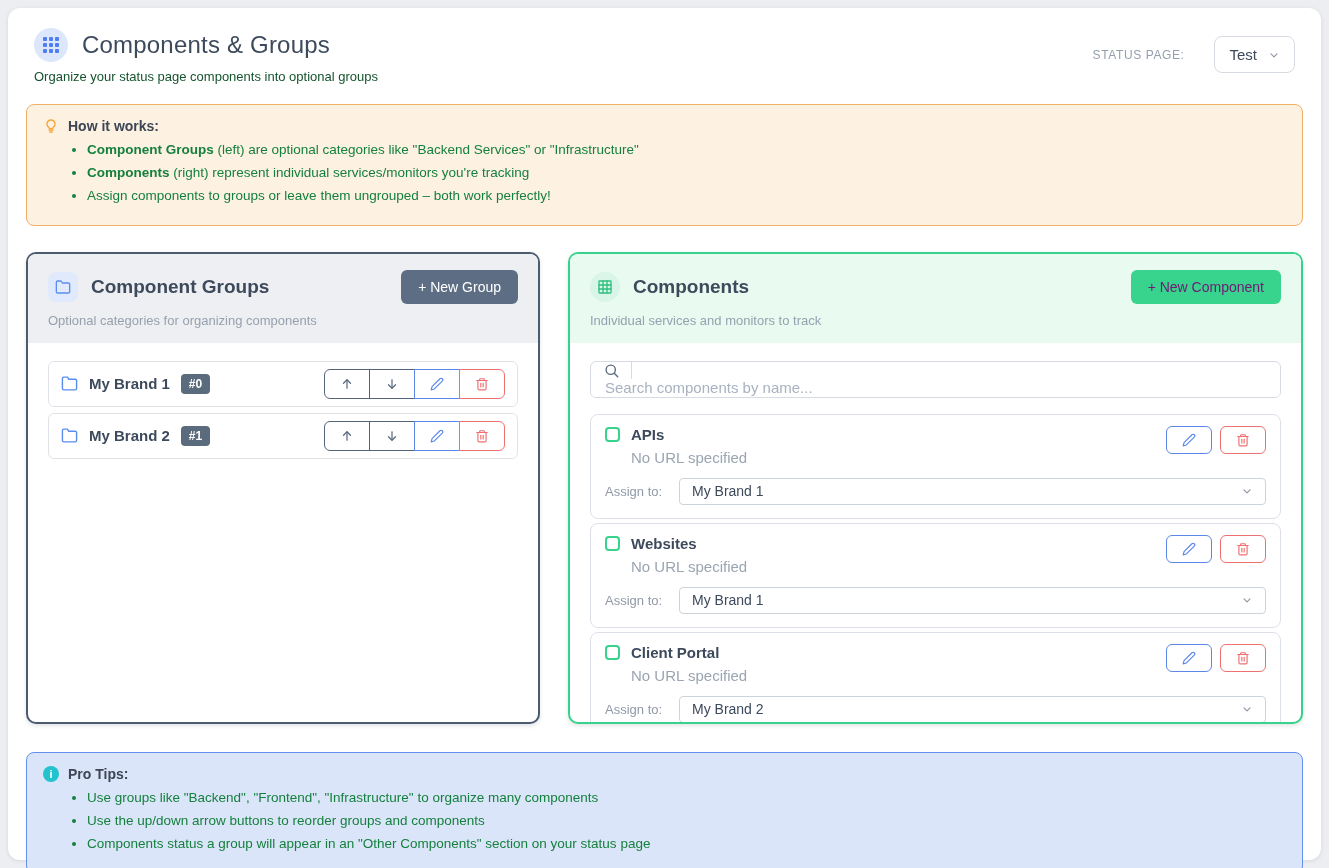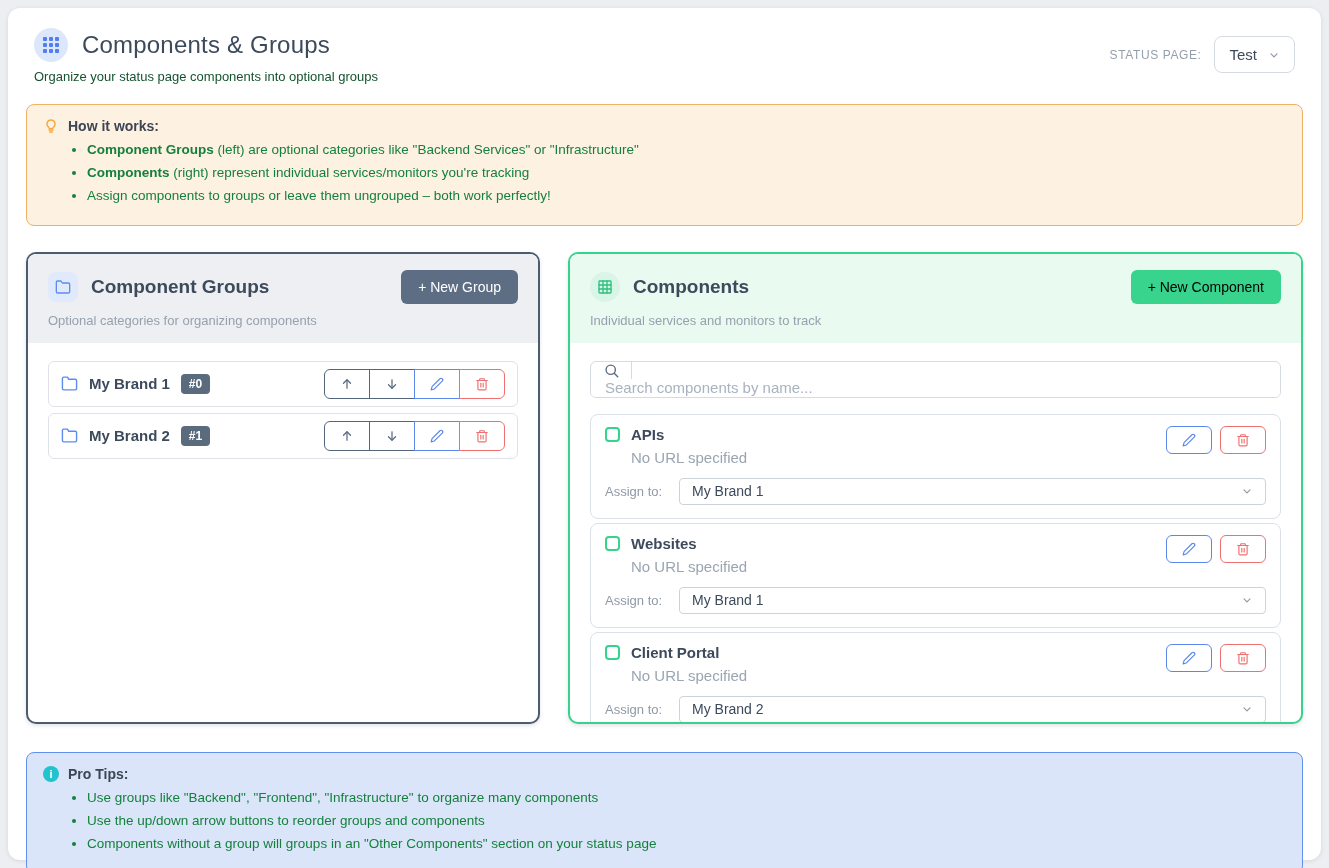--- a/index.html
+++ b/index.html
@@ -19,21 +19,21 @@
   }
 
   
   .page-header { display:flex; justify-content:space-between; align-items:flex-start; padding:0 8px; }
   .title-row { display:flex; align-items:center; gap:14px; }
   .app-icon { width:34px; height:34px; border-radius:50%; background:#dce7fb; display:flex; align-items:center; justify-content:center; }
   .grid-dots { display:grid; grid-template-columns:repeat(3,4px); grid-gap:2px; }
   .grid-dots i { width:4px; height:4px; background:#4f7df2; border-radius:1px; display:block; }
   .page-title { font-size:24px; font-weight:400; color:#3d4a5c; letter-spacing:.2px; }
   .page-subtitle { margin-top:7px; font-size:13px; color:#14532d; }
-  .status-page { display:flex; align-items:center; gap:13px; margin-top:8px; }
+  .status-page { display:flex; align-items:center; gap:30px; margin-top:8px; }
   .status-label { font-size:12px; color:#949eac; letter-spacing:.6px; }
   .status-select { border:1px solid #d6dbe2; border-radius:8px; padding:9px 14px; display:flex; gap:11px; align-items:center; font-size:15px; color:#3d4a5c; cursor:pointer; background:#fff; }
 
   
   .hiw-box { margin-top:20px; background:#fdf1e2; border:1px solid #f0b166; border-radius:8px; padding:13px 16px 14px; }
   .box-head { display:flex; align-items:center; gap:9px; font-weight:700; font-size:14px; color:#3c4655; }
   .box-list { margin:7px 0 0 44px; padding:0; }
   .box-list li { font-size:13.5px; color:#15803d; margin:5px 0; line-height:1.35; }
   .pro-tips { margin-top:28px; background:#dbe5f9; border:1px solid #6290ee; border-radius:8px; padding:13px 16px 15px; }
   .info-icon { width:16px; height:16px; border-radius:50%; background:#22c3cf; color:#fff; font-size:11px; font-weight:700; display:flex; align-items:center; justify-content:center; font-style:normal; }
@@ -47,21 +47,21 @@
   .groups-panel .panel-header { background:#edeff2; }
   .components-panel .panel-header { background:#e9faf1; }
   .panel-header-top { display:flex; justify-content:space-between; align-items:center; }
   .panel-title-row { display:flex; align-items:center; gap:13px; }
   .panel-icon { width:30px; height:30px; display:flex; align-items:center; justify-content:center; flex:0 0 auto; }
   .folder-badge { border-radius:8px; background:#e1eafc; }
   .grid-badge { border-radius:50%; background:#d8f5e7; }
   .panel-title { font-size:19px; font-weight:600; color:#3d4a5c; }
   .panel-sub { margin-top:9px; font-size:13px; color:#97a1ae; }
   .new-group-btn { background:#5d6e84; color:#fff; border:none; border-radius:6px; padding:9px 17px; font-size:14px; cursor:pointer; font-family:inherit; }
-  .new-component-btn { background:#38d38d; color:#000000; border:none; border-radius:6px; padding:9px 17px; font-size:14px; cursor:pointer; font-family:inherit; }
+  .new-component-btn { background:#38d38d; color:#701a75; border:none; border-radius:6px; padding:9px 17px; font-size:14px; cursor:pointer; font-family:inherit; }
   .panel-body { padding:18px 20px; flex:1; overflow:hidden; }
 
   
   .group-row { display:flex; justify-content:space-between; align-items:center; border:1px solid #dfe3e8; border-radius:6px; padding:7px 12px; margin-bottom:6px; background:#fff; }
   .group-left { display:flex; align-items:center; gap:11px; }
   .group-name { font-weight:700; font-size:15px; color:#3d4a5c; }
   .group-badge { background:#5a6b7e; color:#fff; font-size:12px; font-weight:600; border-radius:4px; padding:3px 8px; }
   .btn-group { display:inline-flex; }
   .btn-group .ab { width:46px; height:30px; display:flex; align-items:center; justify-content:center; background:#fff; border:1px solid #55657c; margin-left:-1px; cursor:pointer; position:relative; }
   .btn-group .ab:first-child { border-radius:6px 0 0 6px; margin-left:0; }
@@ -390,17 +390,17 @@
   </div>
 
   <div class="pro-tips">
     <div class="box-head">
       <i class="info-icon">i</i>
       <span>Pro Tips:</span>
     </div>
     <ul class="box-list">
       <li>Use groups like "Backend", "Frontend", "Infrastructure" to organize many components</li>
       <li>Use the up/down arrow buttons to reorder groups and components</li>
-      <li>Components without a group will groups in an "Other Components" section on your status page</li>
+      <li>Components status a group will appear in an "Other Components" section on your status page</li>
     </ul>
   </div>
 
 </div>
 
 </body></html>

